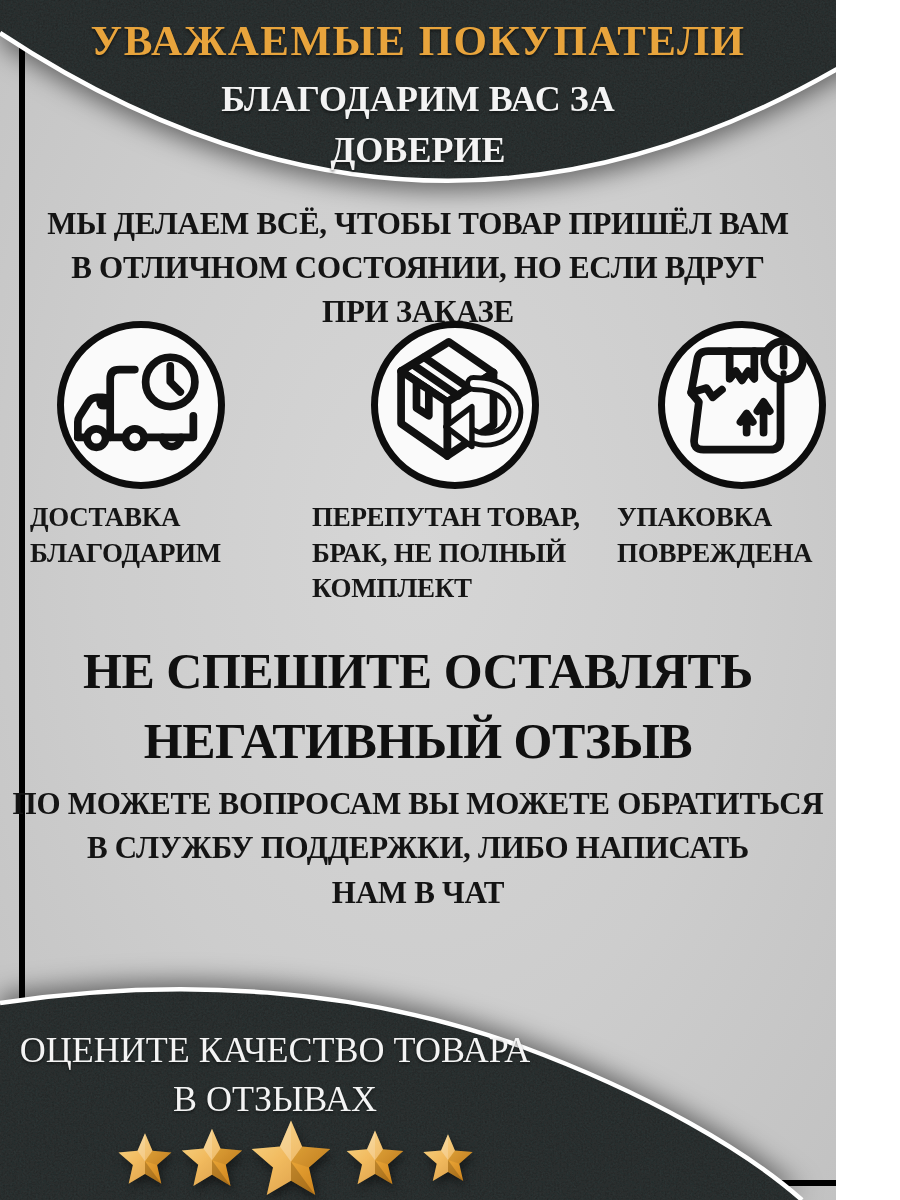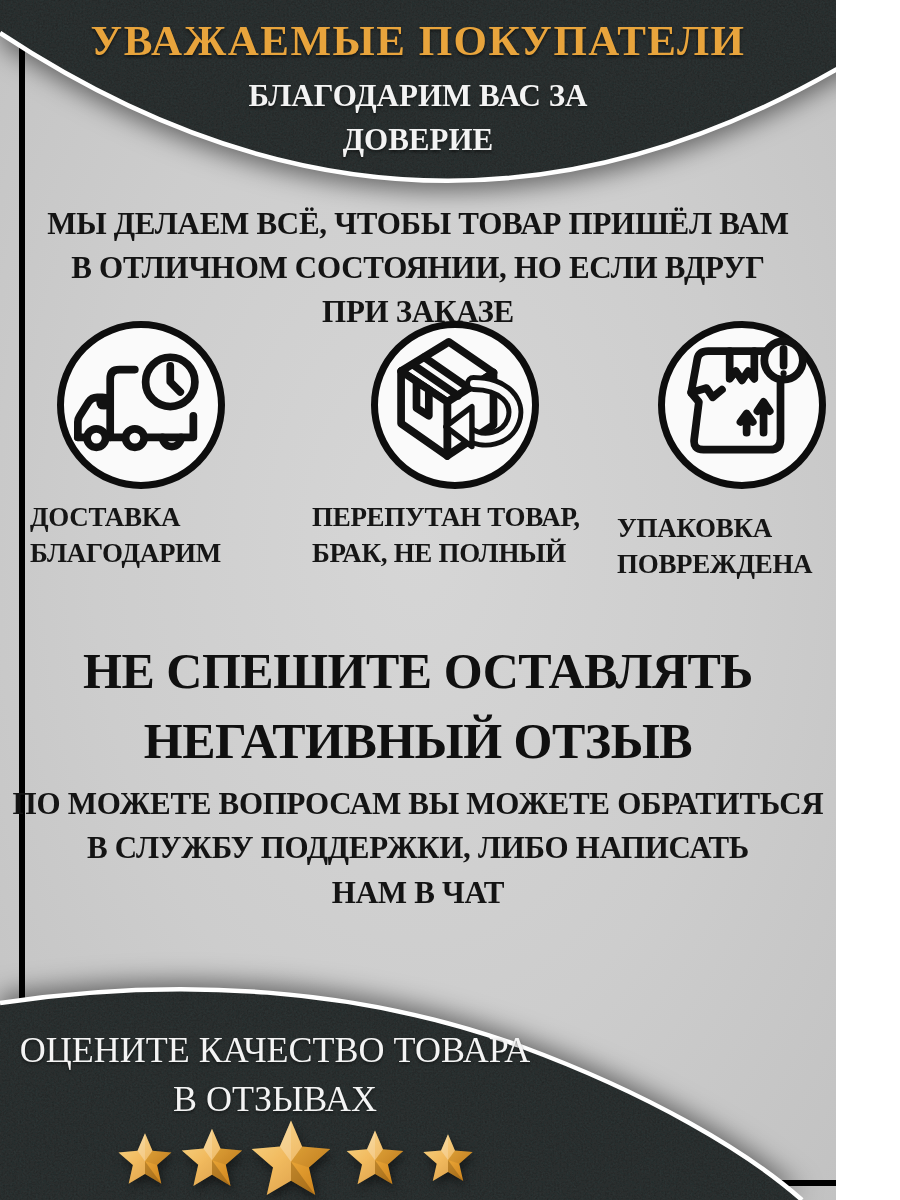--- a/index.html
+++ b/index.html
@@ -7,21 +7,21 @@
     position:relative;width:836px;height:1200px;overflow:hidden;
     background:radial-gradient(ellipse at 50% 45%, #d6d6d6 0%, #cdcdcd 55%, #c2c2c2 100%);
     font-family:"Liberation Serif", serif;
   }
   svg.bg-layer{position:absolute;left:0;top:0;width:900px;height:1200px;pointer-events:none;}
   .abs{position:absolute;}
   .center-text{left:0;right:0;text-align:center;}
   
   .hdr-title{top:16px;font-size:43px;font-weight:700;color:#e8a43c;letter-spacing:1.5px;
              text-shadow:0 2px 3px rgba(0,0,0,.55);z-index:3;}
-  .hdr-sub{top:74px;font-size:31px;font-weight:700;color:#f3f3f3;line-height:1.42;
+  .hdr-sub{top:74px;font-size:36px;font-weight:700;color:#f3f3f3;line-height:1.42;
            text-shadow:0 2px 3px rgba(0,0,0,.5);z-index:3;}
   
   .intro{top:202px;font-size:31px;font-weight:700;color:#141414;line-height:1.42;z-index:3;letter-spacing:-0.3px;}
   
   .icon-circle{position:absolute;width:154px;height:154px;border:7px solid #0d0d0d;border-radius:50%;
                background:#fafafa;z-index:3;box-sizing:content-box;}
   .icon-circle svg{width:154px;height:154px;display:block;}
   .icon-label{position:absolute;top:500px;font-size:27px;font-weight:700;color:#161616;
               line-height:1.32;text-align:left;z-index:3;letter-spacing:-0.3px;}
   
@@ -124,22 +124,23 @@
     </svg>
   </div>
 
   <div class="icon-label" style="left:30px;width:240px;">
     <div>ДОСТАВКА</div>
     <div>БЛАГОДАРИМ</div>
   </div>
   <div class="icon-label" style="left:312px;width:270px;">
     <div>ПЕРЕПУТАН ТОВАР,</div>
     <div>БРАК, НЕ ПОЛНЫЙ</div>
+    <div>КОМПЛЕКТ</div>
   </div>
-  <div class="icon-label" style="left:617px;width:250px;margin-top:11px;">
+  <div class="icon-label" style="left:617px;width:250px;">
     <div>УПАКОВКА</div>
     <div>ПОВРЕЖДЕНА</div>
   </div>
 
   <div class="abs center-text warning">
     <div>НЕ СПЕШИТЕ ОСТАВЛЯТЬ</div>
     <div>НЕГАТИВНЫЙ ОТЗЫВ</div>
   </div>
 
   <div class="abs center-text support">

